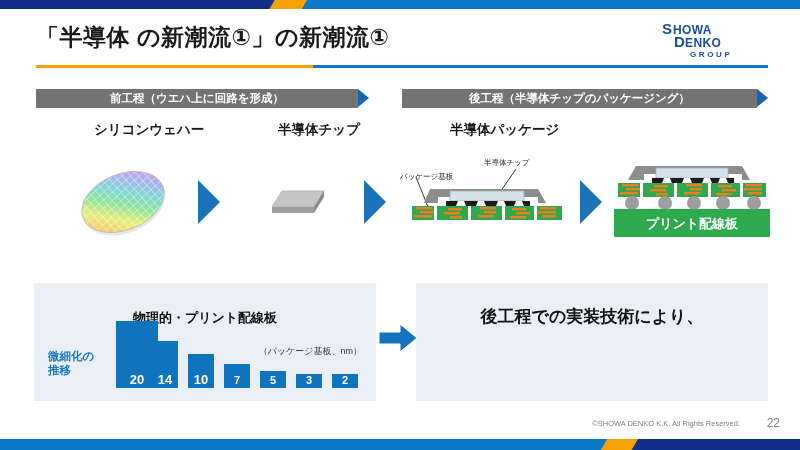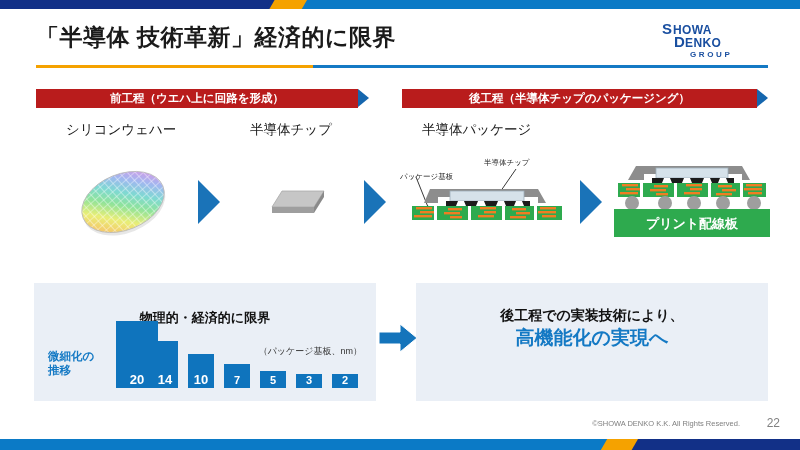--- a/index.html
+++ b/index.html
@@ -38,38 +38,39 @@
   }
   .logo { position: absolute; right: 24px; top: 18px; width: 120px; height: 42px; }
   .logo svg { display: block; }
 
   .title-rule { position: absolute; left: 36px; top: 65px; width: 732px; height: 3px; }
   .title-rule .r-orange { position: absolute; left: 0; top: 0; width: 277px; height: 3px; background: #f5a200; }
   .title-rule .r-blue { position: absolute; left: 277px; top: 0; width: 455px; height: 3px; background: #1479c4; }
 
   
   .banner {
-    position: absolute; height: 19px; background: #b91c1c;
+    position: absolute; height: 19px; background: #737373;
     color: #fff; font-size: 11.5px; font-weight: bold;
     display: flex; align-items: center; justify-content: center;
     white-space: nowrap;
   }
   .banner::after {
     content: ""; position: absolute; right: -11px; top: 0;
     border-top: 9.5px solid transparent;
     border-bottom: 9.5px solid transparent;
     border-left: 11px solid #1566ae;
   }
   #banner-front { left: 36px; top: 89px; width: 322px; }
   #banner-back  { left: 402px; top: 89px; width: 355px; }
 
   
   .stage-cap {
-    position: absolute; font-size: 13.5px; font-weight: normal; color: #1a1a1a;
+    position: absolute; font-size: 13.5px; font-weight: bold; color: #1a1a1a;
     white-space: nowrap;
+    margin-left: 28px;
   }
   #cap-wafer   { left: 66px;  top: 121px; }
   #cap-chip    { left: 250px; top: 121px; }
   #cap-package { left: 422px; top: 121px; }
 
   
   .wafer-wrap { position: absolute; left: 76px; top: 165px; width: 96px; height: 76px; }
 
   
   .chip-wrap { position: absolute; left: 268px; top: 185px; width: 64px; height: 40px; }
@@ -123,21 +124,21 @@
     padding-bottom: 2px; line-height: 1;
   }
   .bar.small span { font-size: 11px; }
 
   .mid-arrow { position: absolute; left: 378px; top: 322px; width: 40px; height: 32px; }
 
   .right-text {
     position: absolute; left: 416px; top: 306px; width: 352px;
     text-align: center; line-height: 1.35;
   }
-  .right-text .l1 { font-size: 14px; font-weight: bold; color: #111; display: block; }
+  .right-text .l1 { font-size: 17px; font-weight: bold; color: #111; display: block; }
   .right-text .l2 { font-size: 19px; font-weight: bold; color: #1479c4; display: block; }
 
   
   .copyright {
     position: absolute; right: 60px; bottom: 22px;
     font-size: 7.5px; color: #808080; white-space: nowrap;
   }
   .pageno {
     position: absolute; right: 20px; bottom: 20px;
     font-size: 12px; color: #808080;
@@ -149,21 +150,21 @@
 <div class="slide">
 
   <div class="topbar">
     <div class="seg-navy"></div>
     <div class="seg-navy-sl"></div>
     <div class="seg-orange"></div>
     <div class="seg-blue"></div>
     <div class="seg-blue-fill"></div>
   </div>
 
-  <div class="title">「半導体 技術革新」経済的に限界</div>
+  <div class="title">「半導体 の新潮流①」の新潮流①</div>
 
   <div class="logo">
     <svg width="120" height="42" viewBox="0 0 120 42">
       <text x="6" y="16" font-family="Liberation Sans, sans-serif" font-size="15" font-weight="bold" fill="#1a4fa0">S</text>
       <text x="17" y="16" font-family="Liberation Sans, sans-serif" font-size="12" font-weight="bold" fill="#1a4fa0" letter-spacing="0.4">HOWA</text>
       <text x="18" y="29" font-family="Liberation Sans, sans-serif" font-size="15" font-weight="bold" fill="#1a4fa0">D</text>
       <text x="29" y="29" font-family="Liberation Sans, sans-serif" font-size="12" font-weight="bold" fill="#1a4fa0" letter-spacing="0.4">ENKO</text>
       <text x="34" y="39" font-family="Liberation Sans, sans-serif" font-size="8" font-weight="bold" fill="#1a4fa0" letter-spacing="2.6">GROUP</text>
     </svg>
   </div>
@@ -332,21 +333,21 @@
       </g>
 
       <rect x="4" y="49" width="156" height="28" fill="#2eaa4e"></rect>
       <text x="82" y="68" text-anchor="middle" font-family="Liberation Sans, sans-serif" font-size="13" font-weight="bold" fill="#ffffff">プリント配線板</text>
     </svg>
   </div>
 
   <div class="panel-left">
     <div class="panel-head">
       <br>
-      <span>物理的・経済的に限界</span>
+      <span>物理的・プリント配線板</span>
     </div>
 
     <div class="axis-label">
       <span>微細化の</span><br>
       <span>推移</span>
     </div>
 
     <div class="node-unit">（パッケージ基板、nm）</div>
 
     <div class="bars" id="bars-container">
@@ -376,21 +377,20 @@
 
   <div class="mid-arrow">
     <svg width="40" height="32" viewBox="0 0 40 32">
       <path d="M1 10 L22 10 L22 2 L39 16 L22 30 L22 22 L1 22 Z" fill="#1474bb" stroke="#ffffff" stroke-width="1"></path>
     </svg>
   </div>
 
   <div class="panel-right"></div>
   <div class="right-text">
     <span class="l1">後工程での実装技術により、</span>
-    <span class="l2">高機能化の実現へ</span>
   </div>
 
   <div class="copyright">©SHOWA DENKO K.K. All Rights Reserved.</div>
   <div class="pageno">22</div>
 
   <div class="botbar">
     <div class="b-blue"></div>
     <div class="b-orange"></div>
     <div class="b-navy"></div>
     <div class="b-navy-fill"></div>

